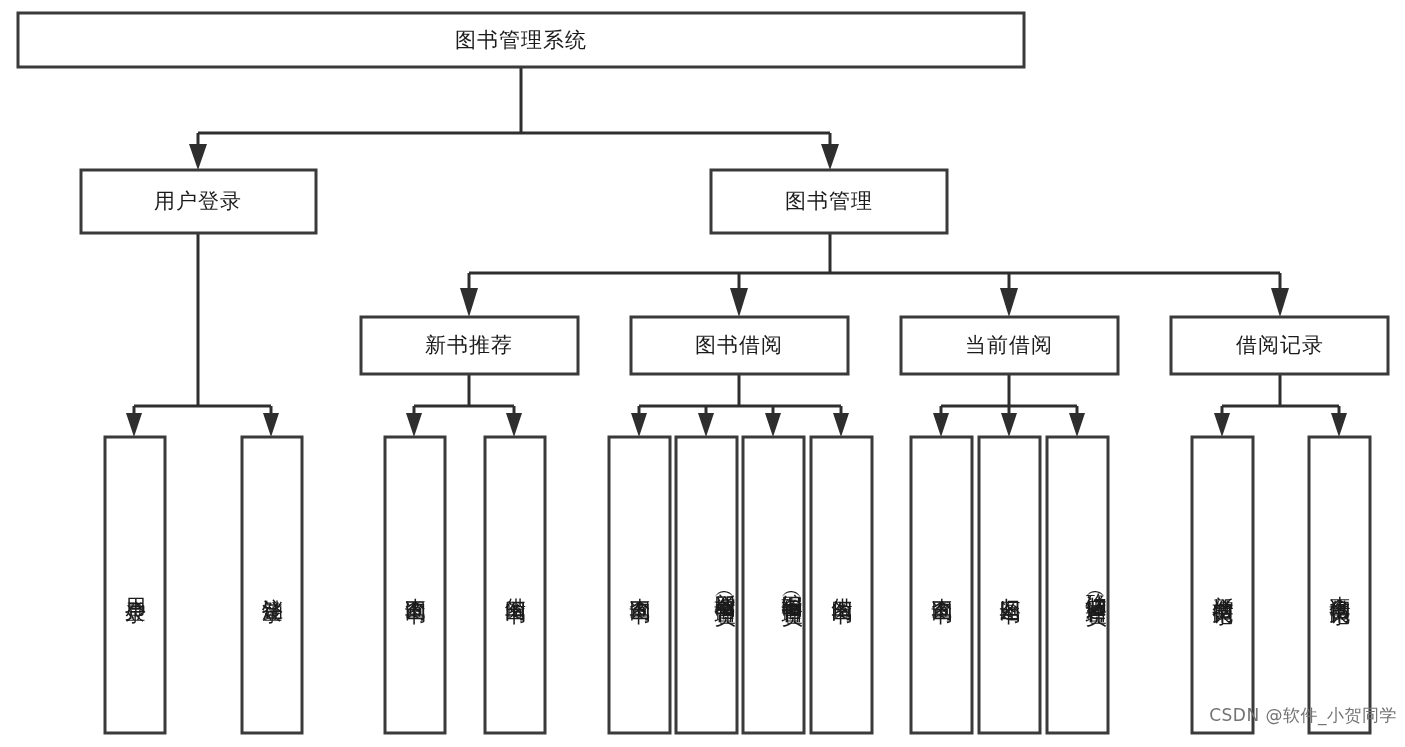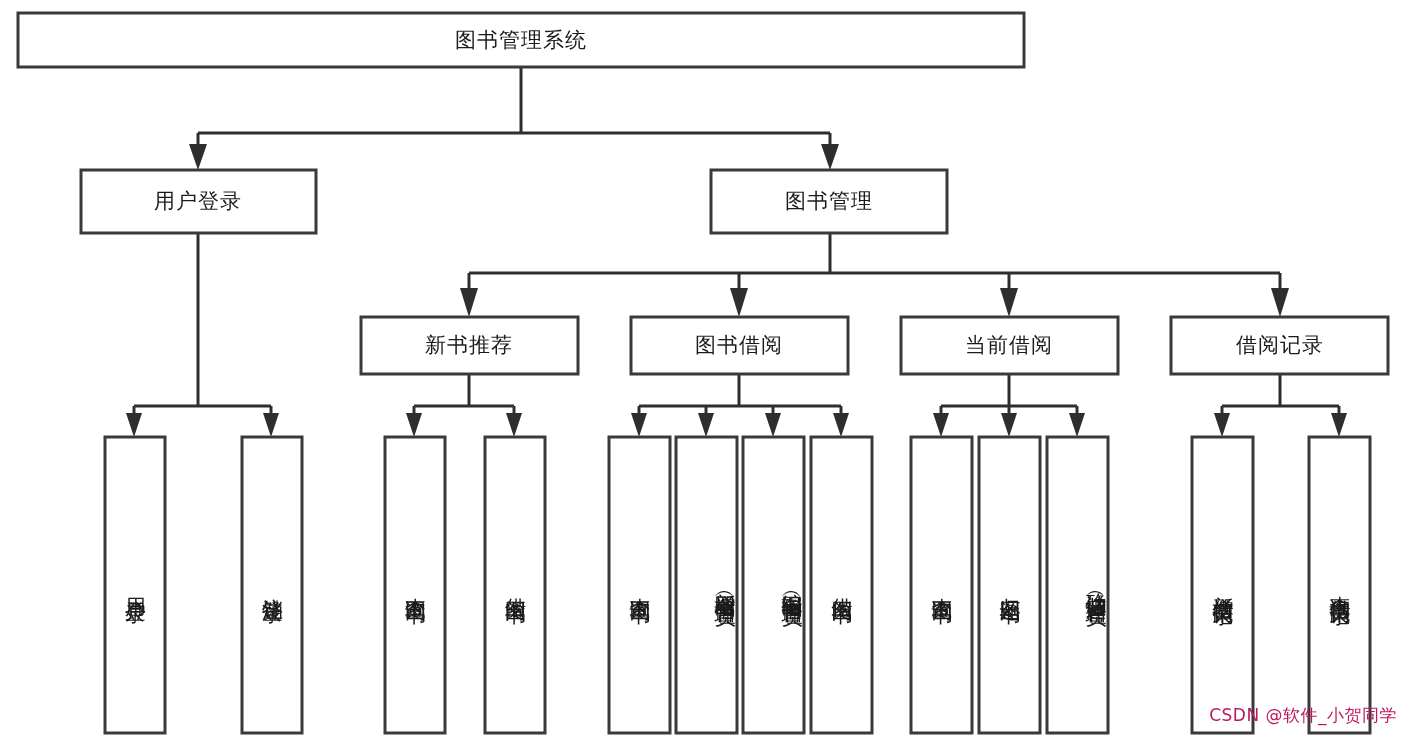--- a/index.html
+++ b/index.html
@@ -65,21 +65,21 @@
     white-space: nowrap;
     pointer-events: none;
     user-select: none;
   }
   #watermark {
     position: absolute;
     right: 8px;
     bottom: 4px;
     font-family: "DejaVu Sans", "Liberation Sans", sans-serif;
     font-size: 17px;
-    color: #be185d;
+    color: #737373;
     letter-spacing: 0.5px;
     white-space: nowrap;
   }
 </style>
 </head>
 <body>
 
 <div id="diagram-root">
 
   <svg id="tree-svg" viewBox="0 0 1405 747">

